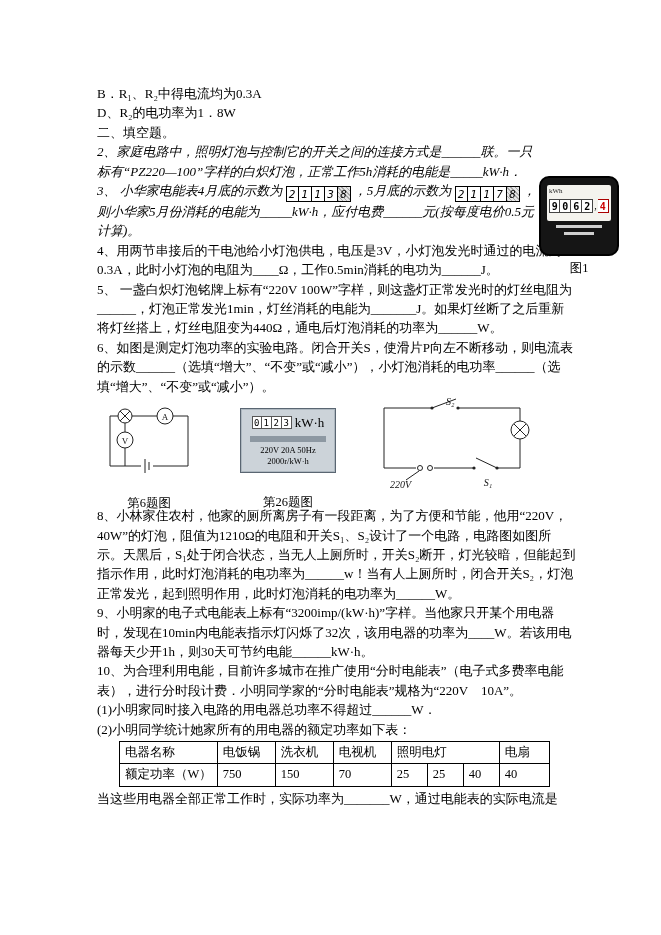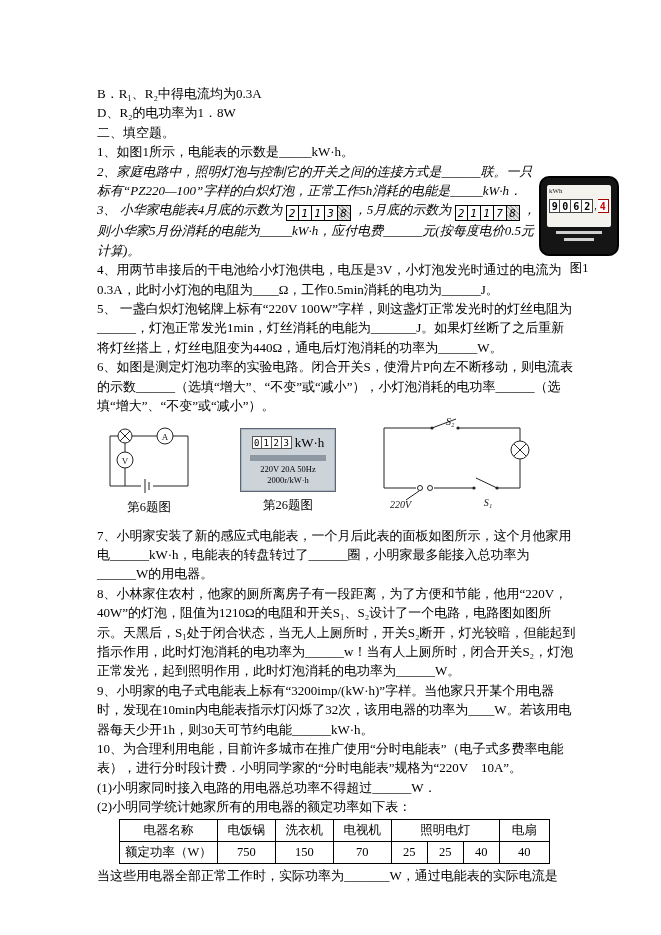--- a/index.html
+++ b/index.html
@@ -30,34 +30,34 @@
     background:repeating-linear-gradient(45deg,#aaa 0,#aaa 1px,#e6e6e6 1px,#e6e6e6 3px);
   }
 
   
   .meter1 { position:absolute; left:537px; top:176px; width:84px; text-align:center; }
   .meter1-body {
     width:80px; height:80px; margin:0 auto;
     background:#151515; border:2px solid #000; border-radius:10px;
     padding:7px 6px 4px;
   }
-  .meter1-screen { background:#f4f3ee; border-radius:2px; padding:2px 2px 12px; }
+  .meter1-screen { background:#f4f3ee; border-radius:2px; padding:2px 2px 6px; }
   .meter1-unit { font-size:7px; text-align:left; line-height:8px; color:#222; }
   .meter1-digits { display:flex; justify-content:center; align-items:center; margin-top:1px; }
   .mdig {
     width:11px; height:14px; border:1px solid #444; border-left:none;
     background:#fff; font-size:10px; line-height:13px; font-weight:bold;
     font-family:"DejaVu Sans Mono", monospace;
   }
   .mdig:first-child { border-left:1px solid #444; }
   .mcomma { font-size:10px; padding:0 1px; }
   .mdig.red { color:#c00; border-color:#a00; }
   .meter1-bar { height:3px; background:#cfcfcf; margin:4px auto 0; }
   .b1 { width:46px; } .b2 { width:30px; }
-  .fig-caption { font-size:12.5px; margin-top:4px; }
+  .fig-caption { font-size:12.5px; margin-top:20px; }
   .meter1 .fig-caption { margin-top:3px; }
 
   
   .figures-row { position:relative; height:110px; width:478px; }
   .fig { position:absolute; text-align:center; }
   .fig-a { left:6px;  top:6px; width:92px; }
   .fig-b { left:140px; top:12px; width:102px; }
   .fig-c { left:272px; top:0;  width:180px; }
   svg { display:block; margin:0 auto; }
   .svg-label { font-size:10px; font-style:italic; fill:#111; }
@@ -74,21 +74,20 @@
   }
   .p26-digit:first-child { border-left:1px solid #555; }
   .p26-unit { font-size:13px; margin-left:3px; }
   .p26-band { height:6px; background:#8d98a2; margin:3px 6px; }
   .p26-spec { font-size:8.5px; line-height:11px; }
 
   
   table.power-table {
     border-collapse:collapse; margin:2px 0 2px 22px;
     font-size:12.5px;
-    text-align:center;
   }
   table.power-table td {
     border:1px solid #000; padding:1px 5px; height:20px;
     white-space:nowrap;
   }
 </style>
 </head>
 <body>
 
 <div class="page">
@@ -110,21 +109,20 @@
       <div class="meter1-bar b2"></div>
     </div>
     <div class="fig-caption">图1</div>
   </div>
 
   <p class="q">B．R₁、R₂中得电流均为0.3A</p>
   <p class="q">D、R₂的电功率为1．8W</p>
 
   <p class="q">二、填空题。</p>
 
-  <p class="q">1、如图1所示，电能表的示数是_____kW·h。</p>
   <p class="q narrow">2、家庭电路中，照明灯泡与控制它的开关之间的连接方式是______联。一只标有“PZ220—100”字样的白炽灯泡，正常工作5h消耗的电能是_____kW·h．</p>
 
   <p class="q narrow">
     <span>3、 小华家电能表4月底的示数为</span>
     <span class="reading">
       <span class="rcell">2</span>
       <span class="rcell">1</span>
       <span class="rcell">1</span>
       <span class="rcell">3</span>
       <span class="rcell dec">8</span>
@@ -210,21 +208,20 @@
           <circle cx="50" cy="72" r="2.5"></circle>
           <circle cx="60" cy="72" r="2.5"></circle>
         </g>
         <text class="svg-label" x="76" y="9" text-anchor="start">S₂</text>
         <text class="svg-label" x="118" y="90" text-anchor="middle">S₁</text>
         <text class="svg-label" x="20" y="92" text-anchor="start">220V</text>
       </svg>
     </div>
   </div>
 
-  <p class="q">7、小明家安装了新的感应式电能表，一个月后此表的面板如图所示，这个月他家用电______kW·h，电能表的转盘转过了______圈，小明家最多能接入总功率为______W的用电器。</p>
   <p class="q">8、小林家住农村，他家的厕所离房子有一段距离，为了方便和节能，他用“220V，40W”的灯泡，阻值为1210Ω的电阻和开关S₁、S₂设计了一个电路，电路图如图所示。天黑后，S₁处于闭合状态，当无人上厕所时，开关S₂断开，灯光较暗，但能起到指示作用，此时灯泡消耗的电功率为______w！当有人上厕所时，闭合开关S₂，灯泡正常发光，起到照明作用，此时灯泡消耗的电功率为______W。</p>
   <p class="q">9、小明家的电子式电能表上标有“3200imp/(kW·h)”字样。当他家只开某个用电器时，发现在10min内电能表指示灯闪烁了32次，该用电器的功率为____W。若该用电器每天少开1h，则30天可节约电能______kW·h。</p>
   <p class="q">10、为合理利用电能，目前许多城市在推广使用“分时电能表”（电子式多费率电能表），进行分时段计费．小明同学家的“分时电能表”规格为“220V　10A”。</p>
   <p class="q">(1)小明家同时接入电路的用电器总功率不得超过______W．</p>
   <p class="q">(2)小明同学统计她家所有的用电器的额定功率如下表：</p>
 
   <table class="power-table">
     <colgroup>
       <col style="width:92px">
         <col style="width:58px">

